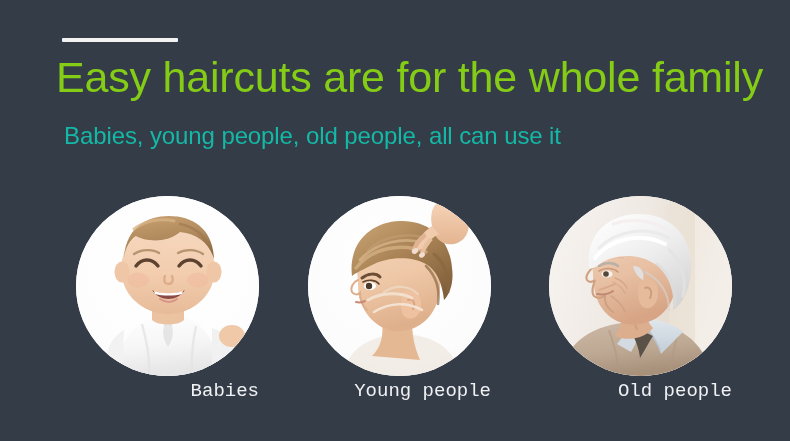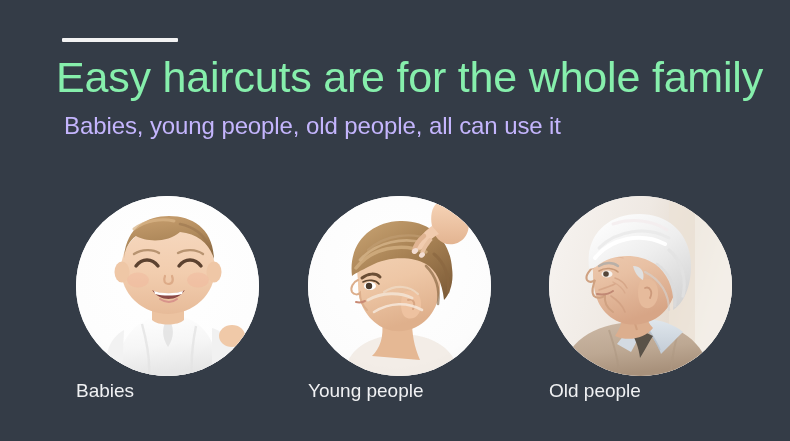--- a/index.html
+++ b/index.html
@@ -33,34 +33,34 @@
   .headline {
     position: absolute;
     left: 56px;
     top: 52px;
     width: 700px;
     margin: 0;
     font-size: 43px;
     font-weight: 400;
     line-height: 50px;
     letter-spacing: -0.2px;
-    color: #86efac;
+    color: #84cc16;
     white-space: nowrap;
   }
   .subhead {
     position: absolute;
     left: 64px;
-    top: 110px;
+    top: 120px;
     width: 700px;
     margin: 0;
     font-size: 24px;
     font-weight: 400;
     line-height: 32px;
     letter-spacing: -0.1px;
-    color: #c4b5fd;
+    color: #14b8a6;
     white-space: nowrap;
   }
 
   
   .cards {
     position: absolute;
     left: 0;
     top: 196px;
     width: 790px;
     height: 210px;
@@ -84,26 +84,27 @@
   .photo-circle svg {
     display: block;
     width: 183px;
     height: 180px;
   }
 
   .card-label {
     position: absolute;
     top: 182px;
     width: 183px;
-    text-align: left;
+    text-align: right;
     font-size: 19px;
     font-weight: 400;
     color: #f0f1f3;
     line-height: 26px;
     white-space: nowrap;
+    font-family: Liberation Mono, monospace;
   }
   .card-1 .card-label { left: 0px; }
   .card-2 .card-label { left: 0px; }
   .card-3 .card-label { left: 0px; }
 </style>
 </head>
 <body>
 
 <div class="banner">
 

